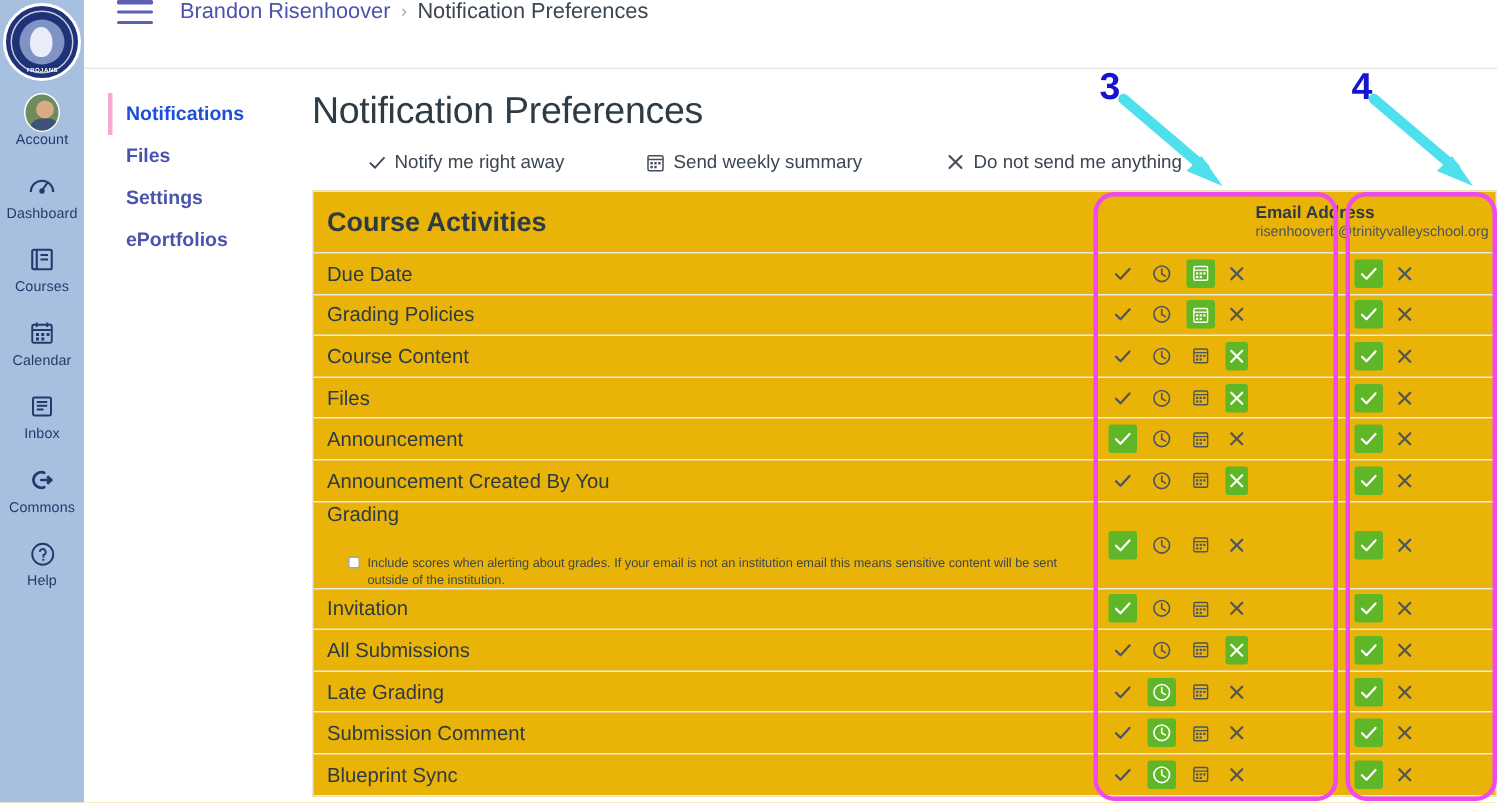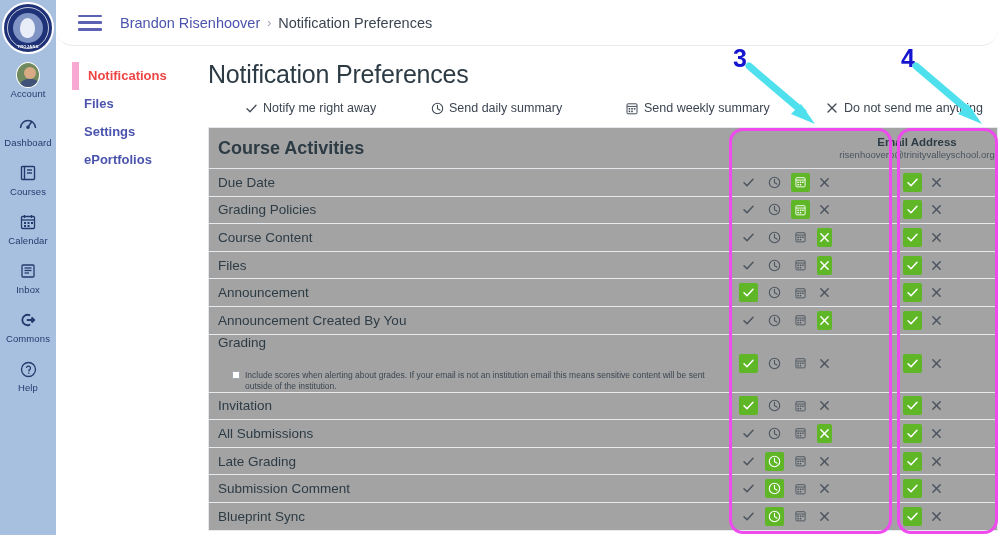--- a/index.html
+++ b/index.html
@@ -89,23 +89,22 @@
     content: ""; position: absolute; left: 2px; top: 16px;
     width: 22px; height: 14px; border-radius: 9px 9px 0 0;
     background: #41527a;
   }
 
   
   #topbar {
     position: absolute; left: 56px; top: 0;
     width: 942px; height: 46px;
     background: #ffffff;
-    display: flex; align-items: center;
+    display: flex; align-items: flex-start;
     border-bottom: 1px solid #e6eaee;
-    border-radius: 17px;
   }
   #hamburger {
     width: 24px; height: 16px;
     margin-left: 22px; margin-right: 18px;
     display: flex; flex-direction: column; justify-content: space-between;
     cursor: pointer;
   }
   #hamburger span { display: block; height: 2.5px; background: #5b62b3; border-radius: 1px; }
   .crumb {
     font-size: 14.5px;
@@ -123,22 +122,22 @@
   }
   .cn-item {
     display: block;
     font-size: 13px; font-weight: bold;
     padding: 5px 0 5px 12px;
     color: #4b54ad;
     text-decoration: none;
     line-height: 18px;
   }
   .cn-item.active {
-    color: #ef4444;
-    border-left: 7px solid #f9a8d4;
+    color: #1d4ed8;
+    border-left: 3px solid #f9a8d4;
     padding-left: 9px;
   }
 
   
   #main {
     position: absolute; left: 208px; top: 60px;
     width: 790px;
   }
   #page-title {
     font-size: 25px; font-weight: normal;
@@ -159,38 +158,38 @@
     color: #444c58;
   }
   .legend-item .lg-icon svg { display: block; }
 
   
   #table {
     margin-top: 6px;
     border: 1px solid #e3e6ea;
     border-bottom: none;
     width: 790px;
-    background: #a3a3a3;
+    background: #eab308;
   }
   .thead {
     display: flex;
     height: 41px;
     align-items: center;
     border-bottom: 1px solid #e3e6ea;
   }
   .th-label {
     flex: 1 1 auto;
     font-size: 18px; font-weight: bold;
     color: #2d3b45;
     padding-left: 9px;
   }
   .col-email, .col-push {
     flex: 0 0 auto;
     display: flex; flex-direction: column;
-    align-items: center; justify-content: center;
+    justify-content: center;
     height: 41px;
   }
   .col-email { width: 160px; }
   .col-push  { width: 106px; }
   .col-title { font-size: 11.5px; font-weight: bold; color: #2d3b45; line-height: 14px; }
   .col-sub   { font-size: 9.5px; color: #4a545f; line-height: 12px; white-space: nowrap; overflow: hidden; }
 
   .trow {
     display: flex;
     align-items: stretch;
@@ -372,29 +371,20 @@
     <h1 id="page-title">Notification Preferences</h1>
 
     <div id="legend">
       <div class="legend-item" style="width:186px">
         <span class="lg-icon">
           <svg width="13" height="13" viewBox="0 0 13 13" fill="none" stroke="#444c58" stroke-width="1.3" stroke-linecap="round" stroke-linejoin="round">
               <path d="M2 6.8 L5 9.8 L11 3.3"></path>
             </svg>
         </span>
         <span>Notify me right away</span>
-      </div>
-      <div class="legend-item" style="width:195px">
-        <span class="lg-icon">
-          <svg width="13" height="13" viewBox="0 0 13 13" fill="none" stroke="#444c58" stroke-width="1.1">
-              <circle cx="6.5" cy="6.5" r="5.2"></circle>
-              <path d="M6.5 3.4 V6.7 L8.9 8.1" stroke-linecap="round"></path>
-            </svg>
-        </span>
-        <span>Send daily summary</span>
       </div>
       <div class="legend-item" style="width:200px">
         <span class="lg-icon">
           <svg width="12" height="13" viewBox="0 0 12 13" fill="none" stroke="#444c58" stroke-width="1">
               <rect x="1" y="1.8" width="10" height="10" rx="1"></rect>
               <line x1="1" y1="4.4" x2="11" y2="4.4"></line>
               <rect x="2.6" y="6" width="1.6" height="1.6" fill="#444c58" stroke="none"></rect>
               <rect x="5.2" y="6" width="1.6" height="1.6" fill="#444c58" stroke="none"></rect>
               <rect x="7.8" y="6" width="1.6" height="1.6" fill="#444c58" stroke="none"></rect>
               <rect x="2.6" y="8.6" width="1.6" height="1.6" fill="#444c58" stroke="none"></rect>

